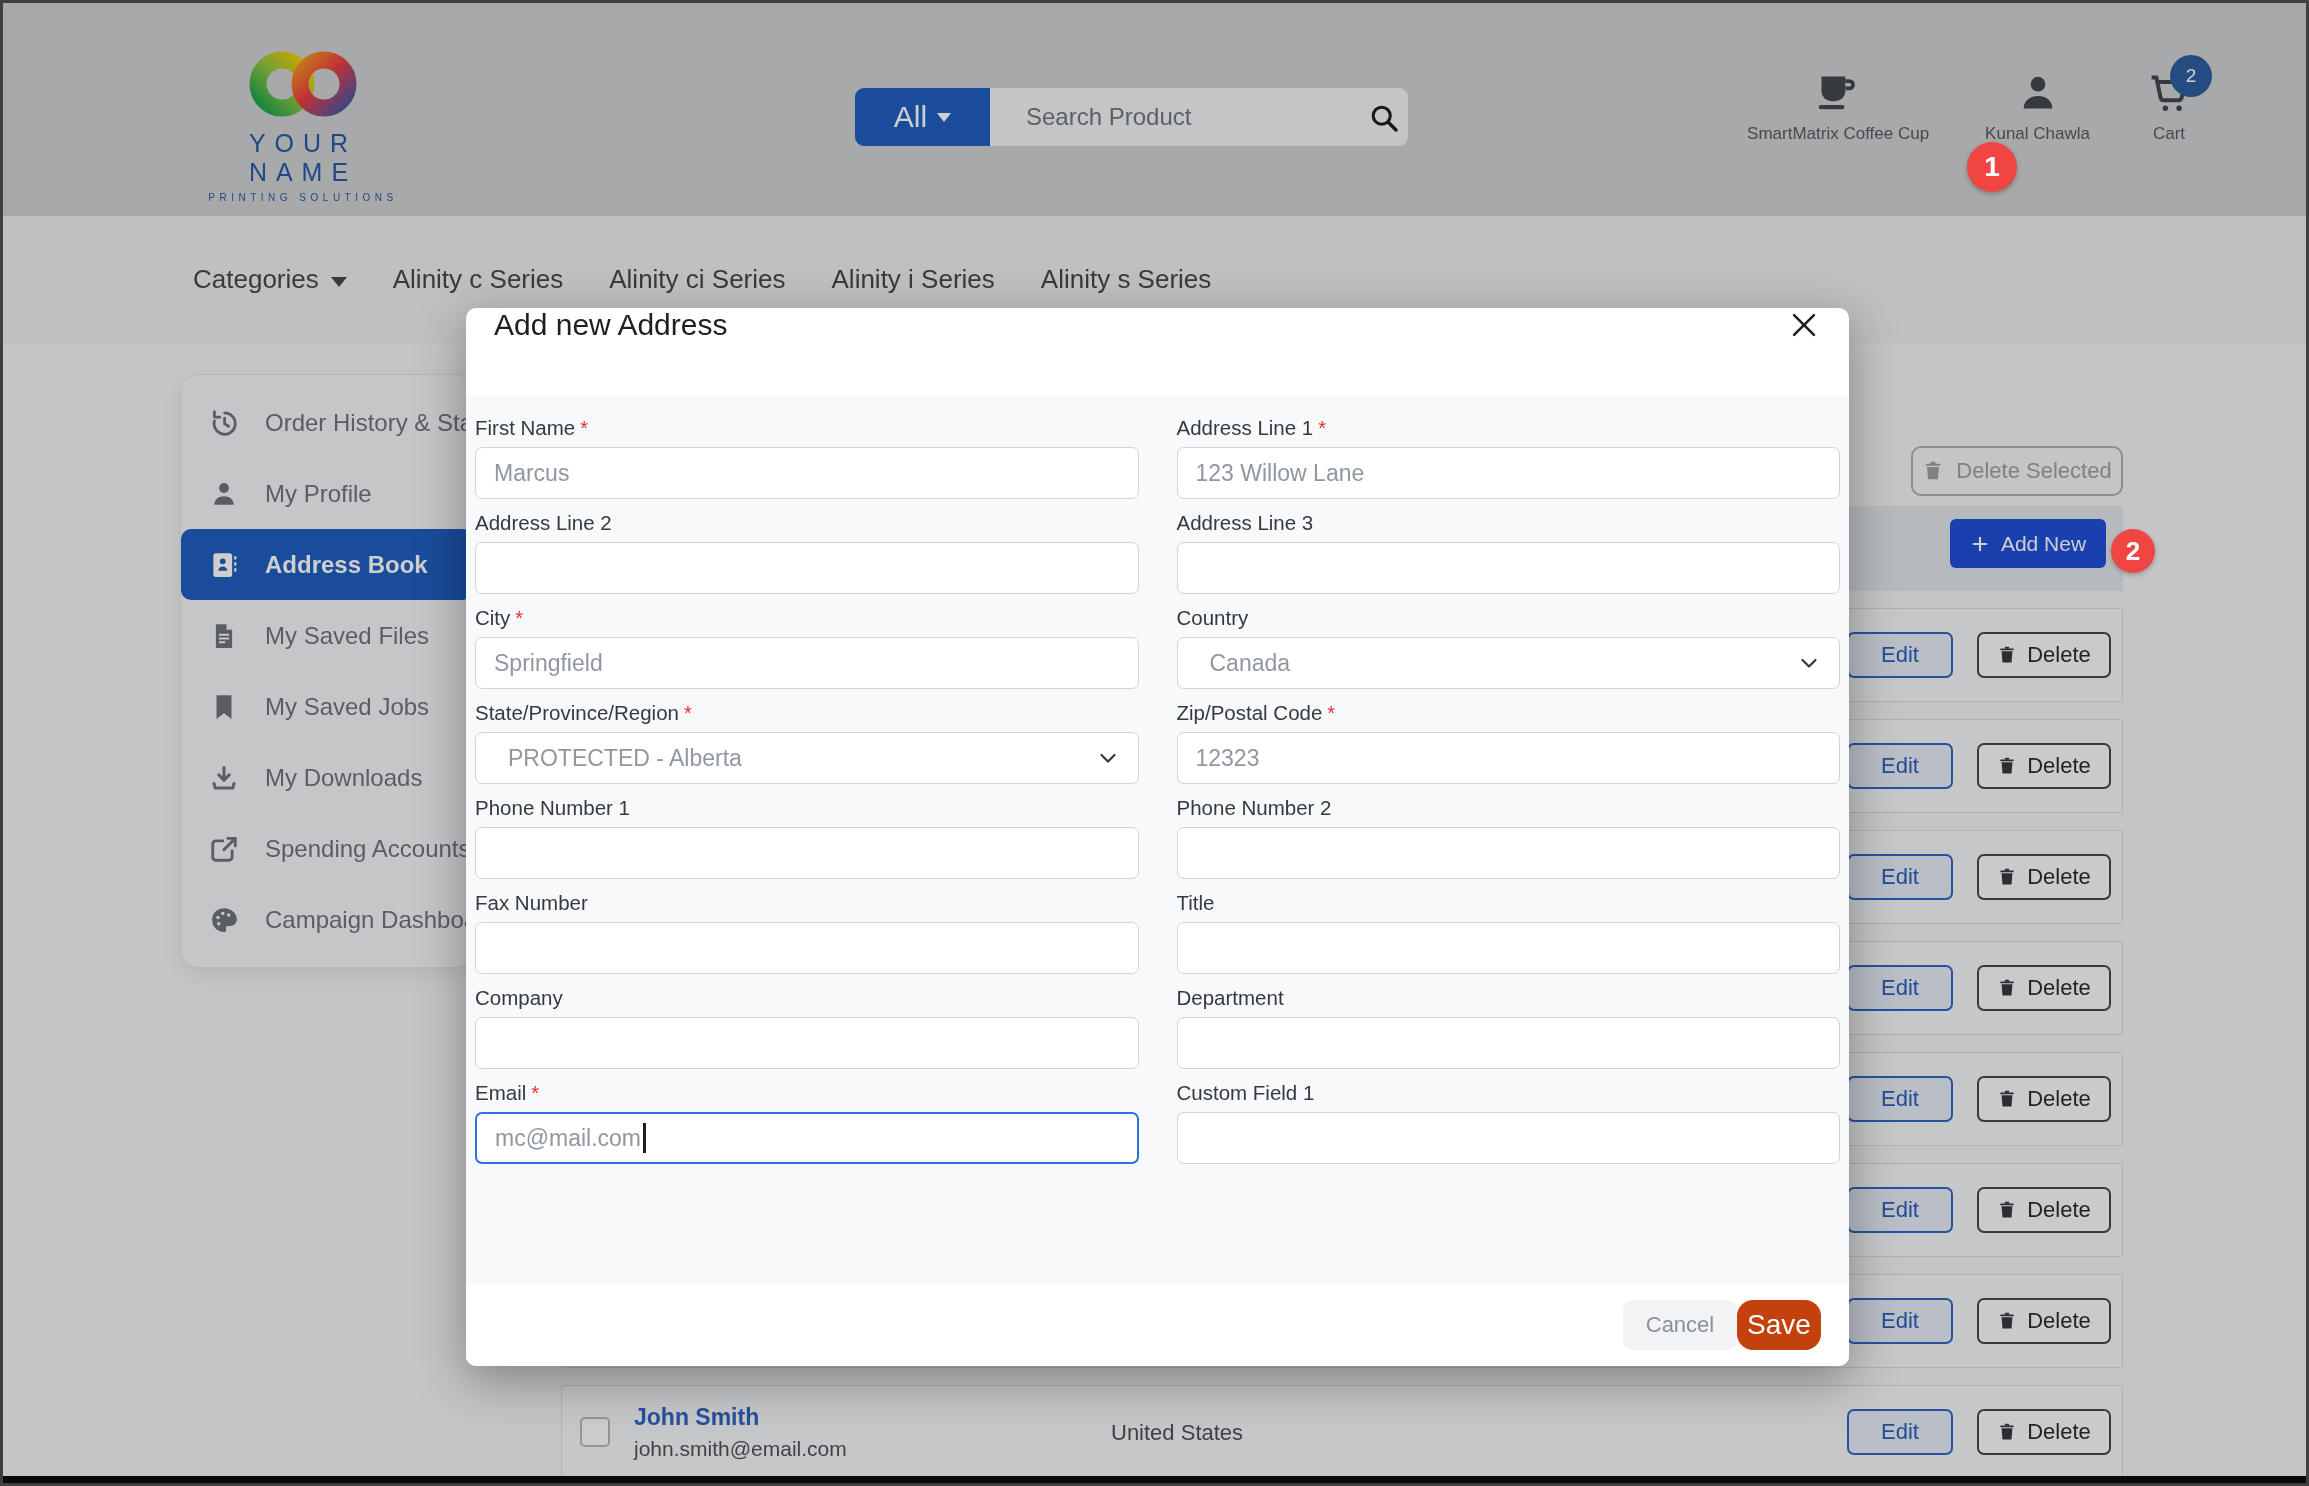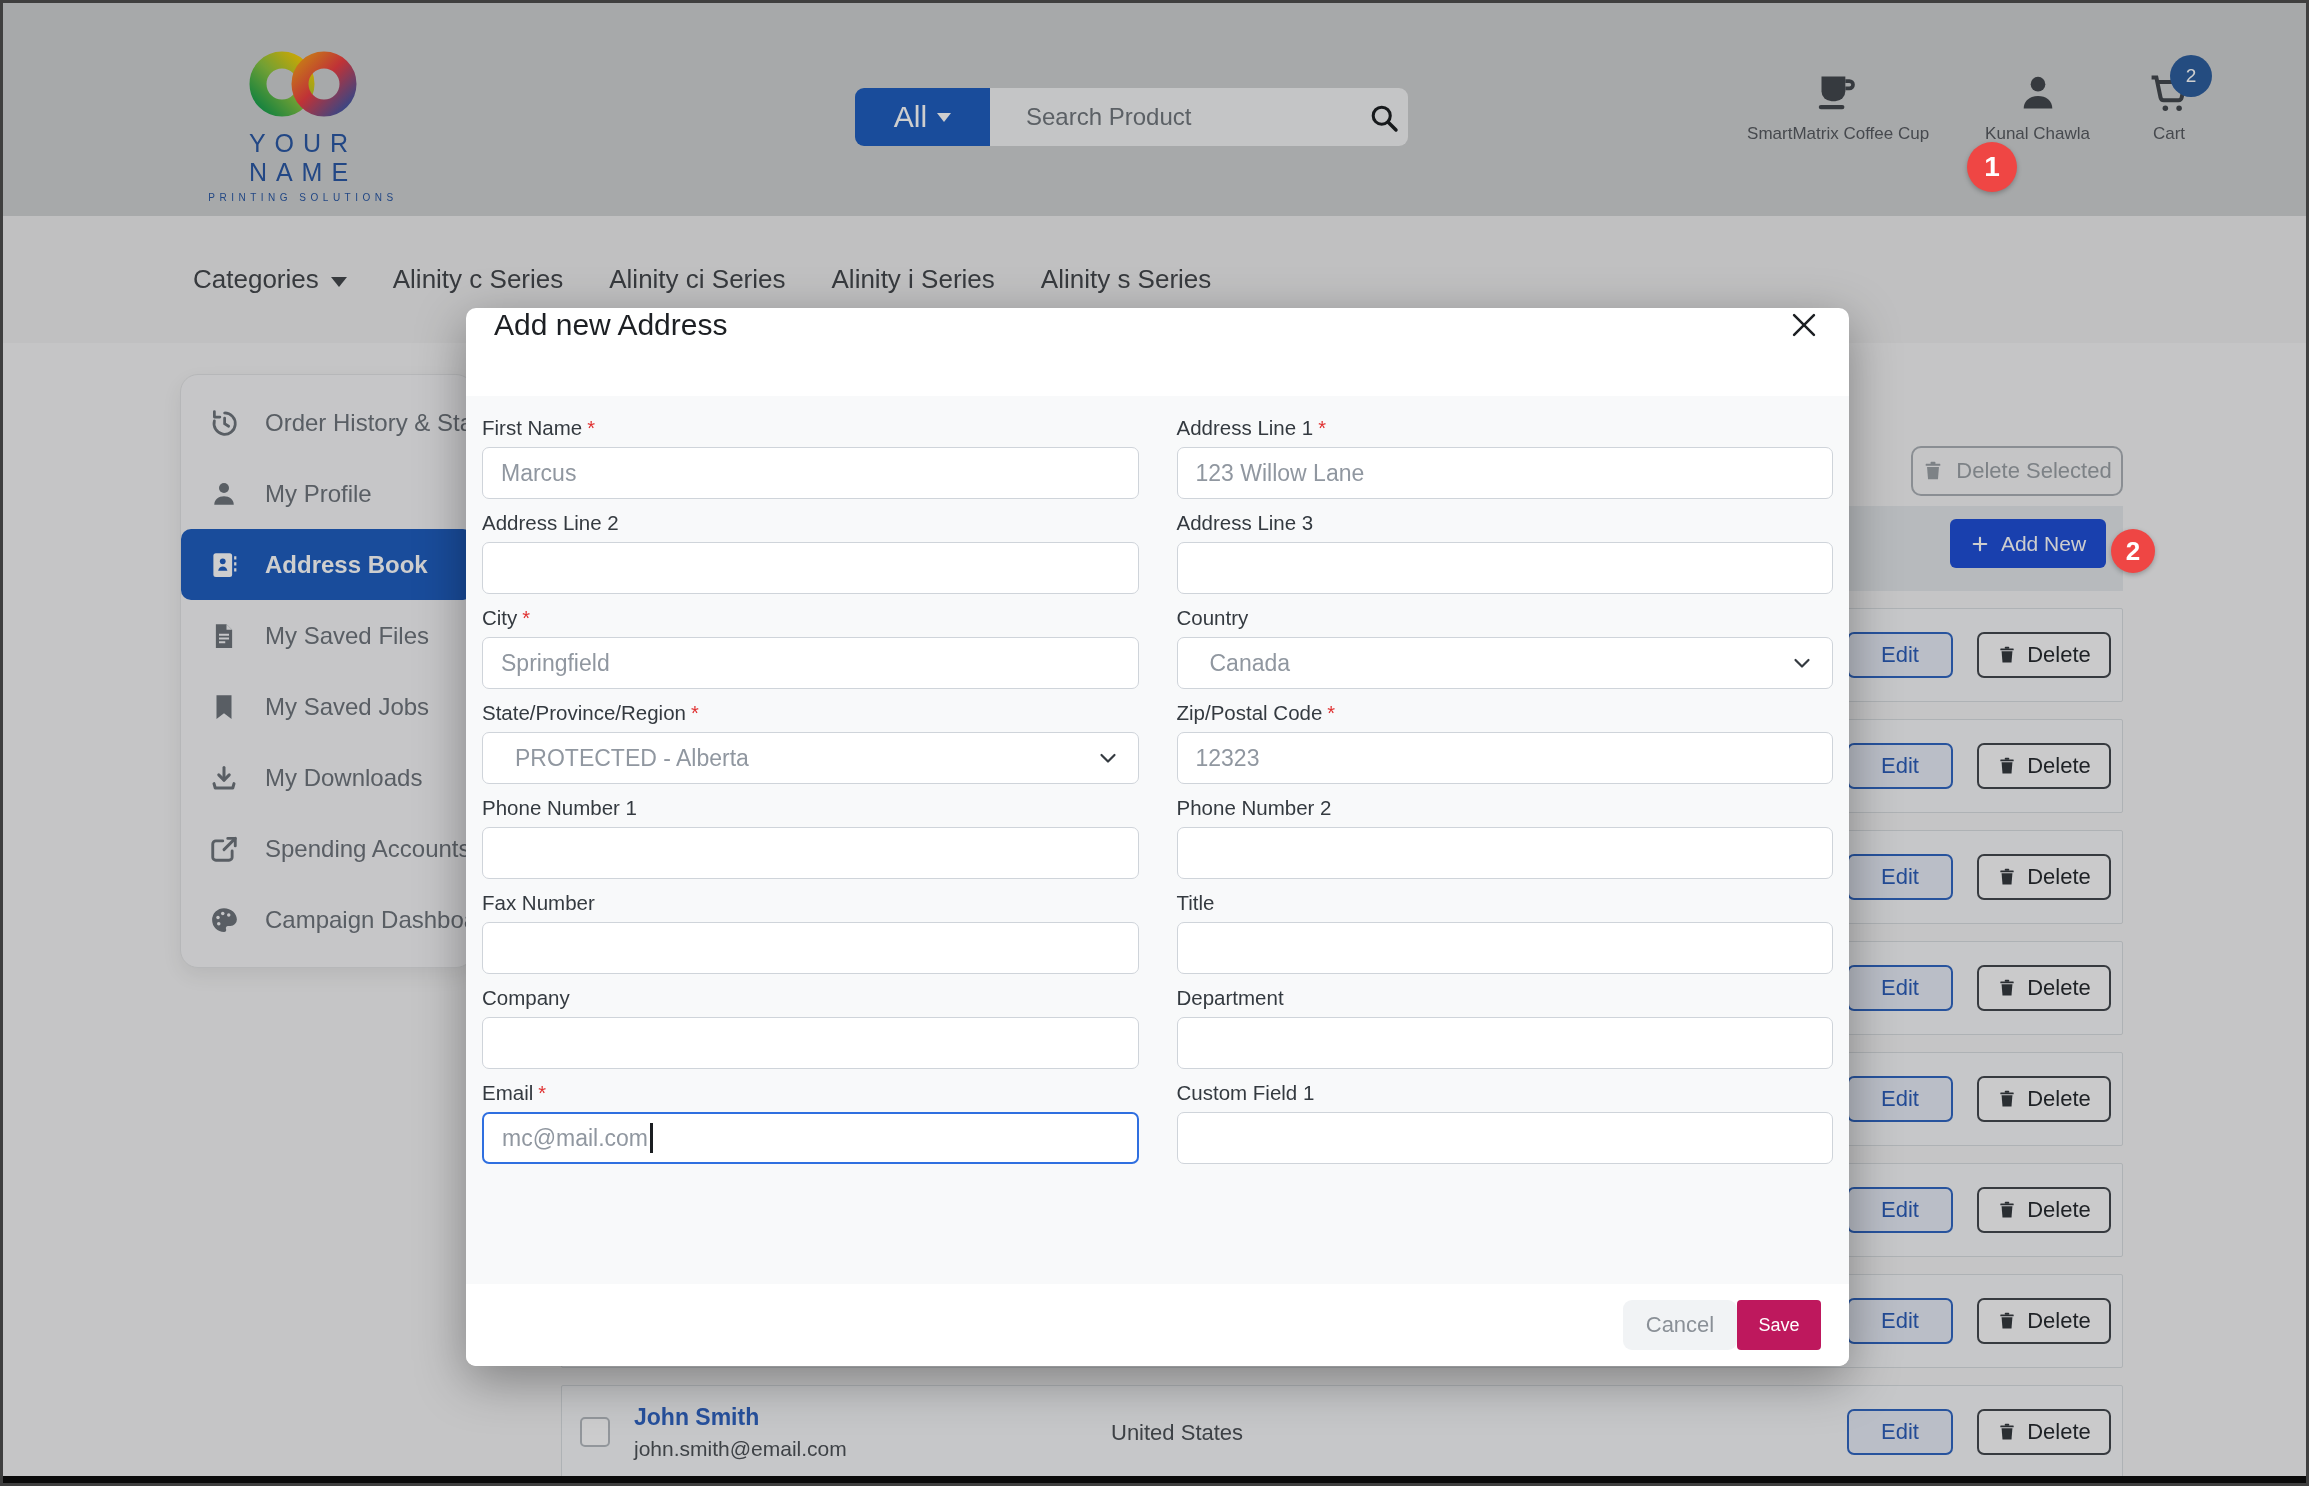--- a/index.html
+++ b/index.html
@@ -58,31 +58,31 @@
   .contact-country{position:absolute;left:549px;top:34px;font-size:22px;color:#4b5056;}
 
   .bottom-bar{position:absolute;left:0;top:1473px;width:2309px;height:13px;background:#0b0b0b;}
 
   
   .backdrop{position:absolute;inset:0;background:rgba(8,9,10,0.2);z-index:50;}
   .modal{position:absolute;left:463px;top:305px;width:1383px;height:1058px;background:#fff;border-radius:10px;box-shadow:0 14px 50px rgba(0,0,0,.35);z-index:60;}
   .m-header{height:88px;display:flex;align-items:flex-start;justify-content:space-between;padding:0 28px;box-sizing:border-box;}
   .m-title{font-size:30px;color:#1c1f23;}
   .m-close{width:34px;height:34px;background:transparent;border:none;cursor:pointer;color:#1c1f23;padding:0;}
-  .m-body{position:absolute;left:0;right:0;top:88px;bottom:82px;background:#f8f9fa;padding:20px 16px;box-sizing:border-box;display:grid;grid-template-columns:1fr 1fr;column-gap:38px;row-gap:12px;align-content:start;}
+  .m-body{position:absolute;left:0;right:0;top:88px;bottom:82px;background:#f8f9fa;padding:20px 9px;box-sizing:border-box;display:grid;grid-template-columns:1fr 1fr;column-gap:38px;row-gap:12px;align-content:start;}
   .field label{display:block;font-size:20.5px;color:#343a40;margin-bottom:7px;}
   .field .req::after{content:"*";color:#e03131;margin-left:5px;font-size:20px;}
   .box{height:52px;background:#fff;border:1.5px solid #cfd4da;border-radius:7px;display:flex;align-items:center;padding:0 18px;font-size:23px;color:#9097a0;box-sizing:border-box;cursor:text;}
   .box.select{padding-left:32px;cursor:pointer;}
   .box.select .chev{margin-left:auto;width:24px;height:24px;color:#343a40;}
   .box.focused{border:2.5px solid #2f6fe0;}
   .caret-bar{display:inline-block;width:2.5px;height:30px;background:#1b1e21;margin-left:2px;}
   .m-footer{position:absolute;left:0;right:0;bottom:0;height:82px;background:#fff;border-radius:0 0 10px 10px;display:flex;align-items:center;justify-content:flex-end;padding-right:28px;box-sizing:border-box;}
   .btn-cancel{width:114px;height:50px;background:#f1f3f5;border:none;border-radius:9px;color:#8a9097;font-size:22px;cursor:pointer;font-family:"Liberation Sans",sans-serif;}
-  .btn-save{width:84px;height:50px;background:#be185d;border:none;border-radius:4px;color:#fff;font-size:18px;cursor:pointer;font-family:"Liberation Sans",sans-serif;}
+  .btn-save{width:84px;height:50px;background:#c2410c;border:none;border-radius:16px;color:#fff;font-size:28px;cursor:pointer;font-family:"Liberation Sans",sans-serif;}
 
   
   .a-badge{position:absolute;border-radius:50%;background:#ef4644;color:#fff;display:flex;align-items:center;justify-content:center;font-weight:bold;z-index:100;box-shadow:0 2px 5px rgba(0,0,0,.25);}
   #badge1{left:1964px;top:139px;width:50px;height:50px;font-size:28px;}
   #badge2{left:2108px;top:526px;width:44px;height:44px;font-size:26px;}
 </style>
 </head>
 <body>
 
 <div id="app">

